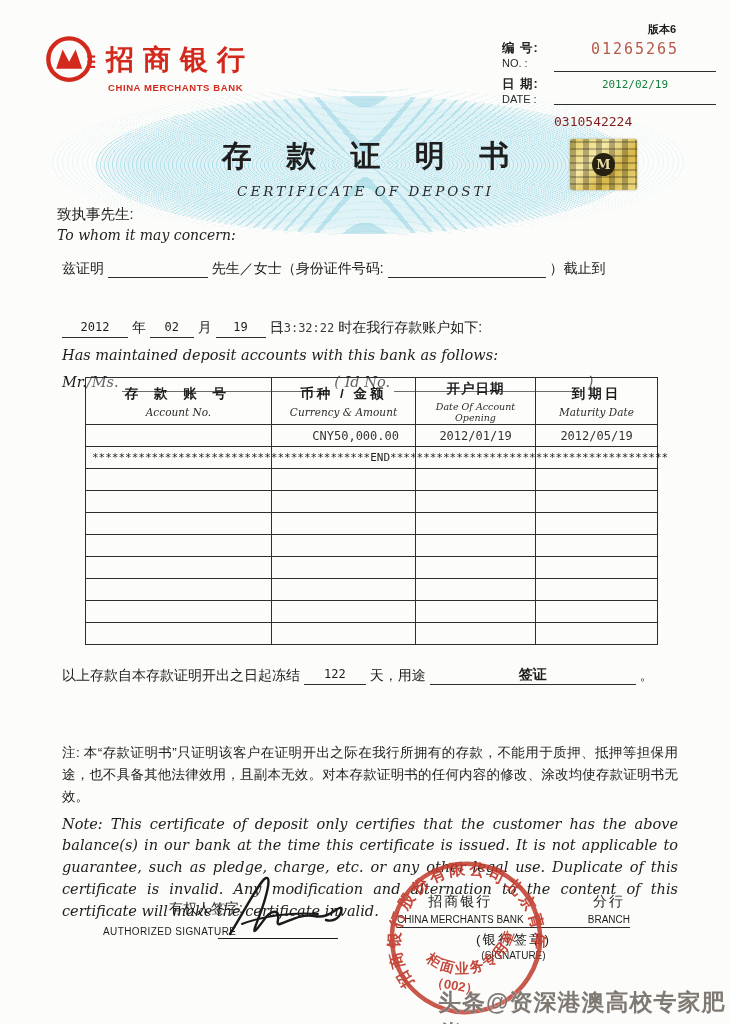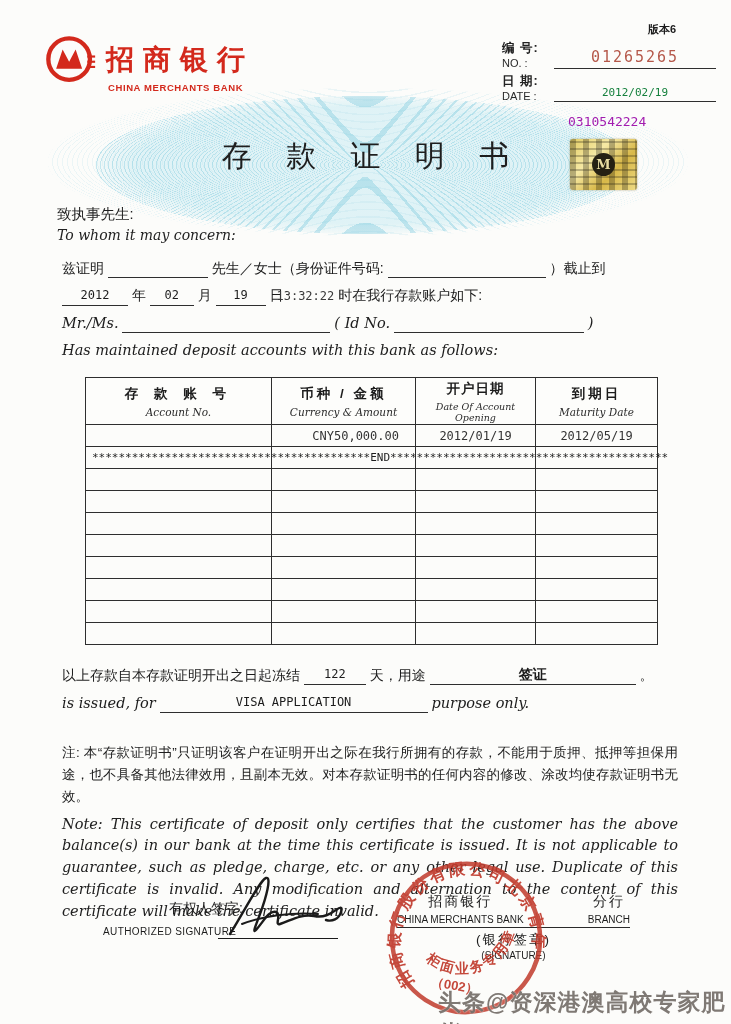--- a/index.html
+++ b/index.html
@@ -20,39 +20,39 @@
   .logo-row { display:flex; align-items:center; }
   .logo-icon { width:52px; height:52px; }
   .logo-cn { font-size:28px; font-weight:bold; color:#d3291c; letter-spacing:9px; margin-left:10px; }
   .logo-en { font-size:9.5px; font-weight:bold; color:#d3291c; letter-spacing:0.6px; margin-left:64px; margin-top:-4px; }
   .version { position:absolute; left:648px; top:22px; font-size:11px; font-weight:bold; color:#1c1c1c; }
   .hfields { position:absolute; left:502px; top:40px; width:214px; font-size:12px; }
   .hrow { display:flex; margin-bottom:4px; }
   .hlabels { width:48px; }
   .hlabel-cn { font-size:12.5px; font-weight:bold; letter-spacing:1px; }
   .hlabel-en { font-size:11px; color:#2a2a2a; }
-  .hval { flex:1; border-bottom:1px solid #2e2e2e; text-align:center; padding-bottom:2px; align-self:flex-end; margin-left:4px; }
+  .hval { flex:1; border-bottom:1px solid #2e2e2e; text-align:center; padding-bottom:13px; align-self:flex-end; margin-left:4px; }
   .no-val { color:#b5584a; font-size:15px; letter-spacing:2px; }
   .date-val { color:#15803d; font-size:11px; }
-  .serial { position:absolute; left:568px; top:114px; font-size:13px; color:#a21caf; }
+  .serial { position:absolute; left:554px; top:114px; font-size:13px; color:#7f1d1d; }
 
   
   .guilloche-outer {
     position:absolute; left:48px; top:88px; width:640px; height:148px; border-radius:50%;
     background:repeating-radial-gradient(ellipse at 50% 50%, rgba(130,202,222,.20) 0 1px, rgba(255,255,255,0) 1px 5px);
     opacity:.7;
   }
   .guilloche-inner {
     position:absolute; left:95px; top:96px; width:540px; height:138px; border-radius:50%;
     background:
       repeating-radial-gradient(ellipse at 50% 50%, rgba(110,195,218,.34) 0 1px, rgba(255,255,255,0) 1px 4px),
       radial-gradient(ellipse at 50% 50%, rgba(170,225,238,.35) 0 60%, rgba(255,255,255,0) 75%);
   }
   .title-block { position:absolute; left:0; top:136px; width:731px; text-align:center; }
-  .title-cn { font-size:30px; font-weight:normal; color:#1e1e1e; letter-spacing:13px; text-indent:13px; }
+  .title-cn { font-size:30px; font-weight:bold; color:#1e1e1e; letter-spacing:13px; text-indent:13px; }
   .title-en { font-size:13.5px; letter-spacing:3px; color:#2c2c2c; margin-top:6px; }
   .hologram {
     position:absolute; left:570px; top:139px; width:67px; height:51px; border-radius:3px;
     background:linear-gradient(135deg,#e3cd64,#f6e9a5 35%,#d8b848 65%,#eedb85);
     box-shadow:0 0 2px rgba(120,100,30,.6);
   }
   .holo-speckle { position:absolute; inset:0; border-radius:3px;
     background:
       repeating-linear-gradient(0deg, transparent 0 5px, rgba(35,32,18,.28) 5px 7px),
       repeating-linear-gradient(90deg, rgba(35,32,18,.30) 0 6px, transparent 6px 13px);
@@ -154,20 +154,21 @@
         <div class="hlabel-cn cn">日 期:</div>
         <div class="hlabel-en">DATE :</div>
       </div>
       <div class="hval date-val mono">2012/02/19</div>
     </div>
   </div>
   <div class="serial mono">0310542224</div>
 
   <div class="title-block">
     <div class="title-cn cn">存 款 证 明 书</div>
+    <div class="title-en script">CERTIFICATE OF DEPOSTI</div>
   </div>
 
   <div class="hologram">
     <div class="holo-speckle"></div>
     <div class="holo-logo">M</div>
   </div>
 
   <div class="salutation">
     <div class="salut-cn cn">致执事先生:</div>
     <div class="salut-en script">To whom it may concern:</div>
@@ -177,35 +178,35 @@
     <div class="cline">
       <span class="cn">兹证明</span>
       <span class="u" style="width:100px;"></span>
       <span class="cn">先生／女士（身份证件号码:</span>
       <span class="u" style="width:158px;"></span>
       <span class="cn">）截止到</span>
     </div>
     <div class="cline">
       <span class="u mono" style="width:66px; font-size:12px;">2012</span>
       <span class="cn">年</span>
-      <span class="u mono" style="width:44px; font-size:12px;">02</span>
+      <span class="u mono" style="width:44px; font-size:12px;margin-top:32px;">02</span>
       <span class="cn">月</span>
       <span class="u mono" style="width:50px; font-size:12px;">19</span>
       <span class="cn">日</span><span class="time-print mono">13:32:22</span>
       <span class="cn">时在我行存款账户如下:</span>
+    </div>
+    <div class="cline">
+      <span class="script">Has maintained deposit accounts with this bank as follows:</span>
     </div>
     <div class="cline">
       <span class="script">Mr./Ms.</span>
       <span class="u" style="width:208px;"></span>
       <span class="script">( Id No.</span>
       <span class="u" style="width:190px;"></span>
       <span class="script">)</span>
-    </div>
-    <div class="cline">
-      <span class="script">Has maintained deposit accounts with this bank as follows:</span>
     </div>
   </div>
 
   <div class="tbl-wrap">
     <table>
       <colgroup>
           <col class="c1">
           <col class="c2">
           <col class="c3">
           <col class="c4">
@@ -297,25 +298,20 @@
   </div>
 
   <div class="freeze">
     <div class="cline">
       <span class="cn">以上存款自本存款证明开出之日起冻结</span>
       <span class="u mono" style="width:62px; font-size:12px;">122</span>
       <span class="cn">天，用途</span>
       <span class="u cn purpose-cn" style="width:206px;">签证</span>
       <span class="cn">。</span>
     </div>
-    <div class="cline">
-      <span class="script">is issued, for</span>
-      <span class="u mono" style="width:268px; font-size:12px;">VISA APPLICATION</span>
-      <span class="script">purpose only.</span>
-    </div>
   </div>
 
   <div class="note">
     <div class="note-cn cn">注: 本“存款证明书”只证明该客户在证明开出之际在我行所拥有的存款，不能用于质押、抵押等担保用途，也不具备其他法律效用，且副本无效。对本存款证明书的任何内容的修改、涂改均使存款证明书无效。</div>
     <div class="note-en script">Note: This certificate of deposit only certifies that the customer has the above balance(s) in our bank at the time this certificate is issued. It is not applicable to guarantee, such as pledge, charge, etc. or any other legal use. Duplicate of this certificate is invalid. Any modification and alternation to the content of this certificate will make the certificate invalid.</div>
   </div>
 
   <div class="sig-label-cn cn">有权人签字:</div>
   <div class="sig-label-en">AUTHORIZED SIGNATURE</div>
   <div class="sig-line"></div>

